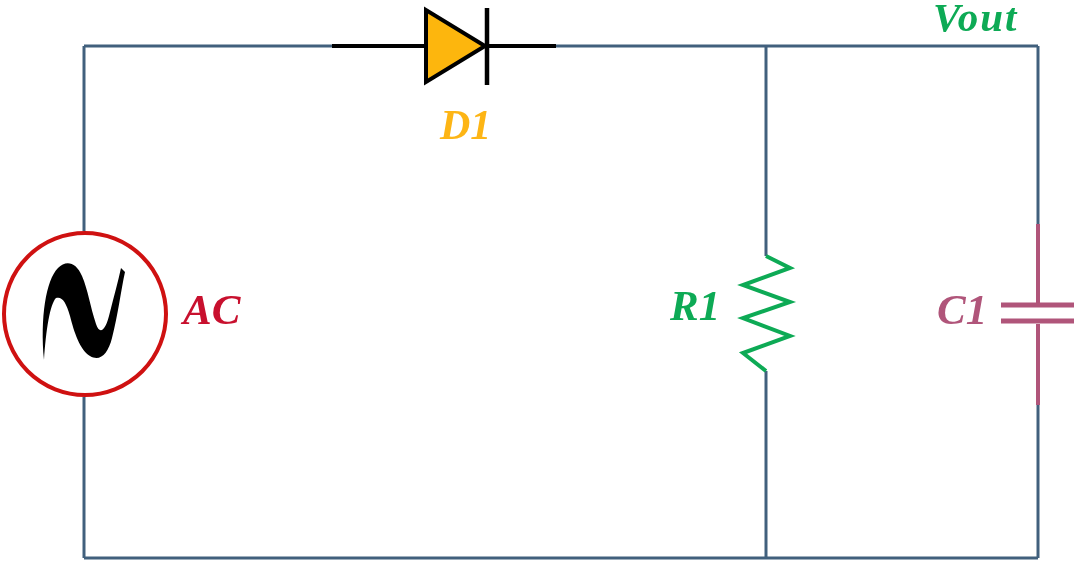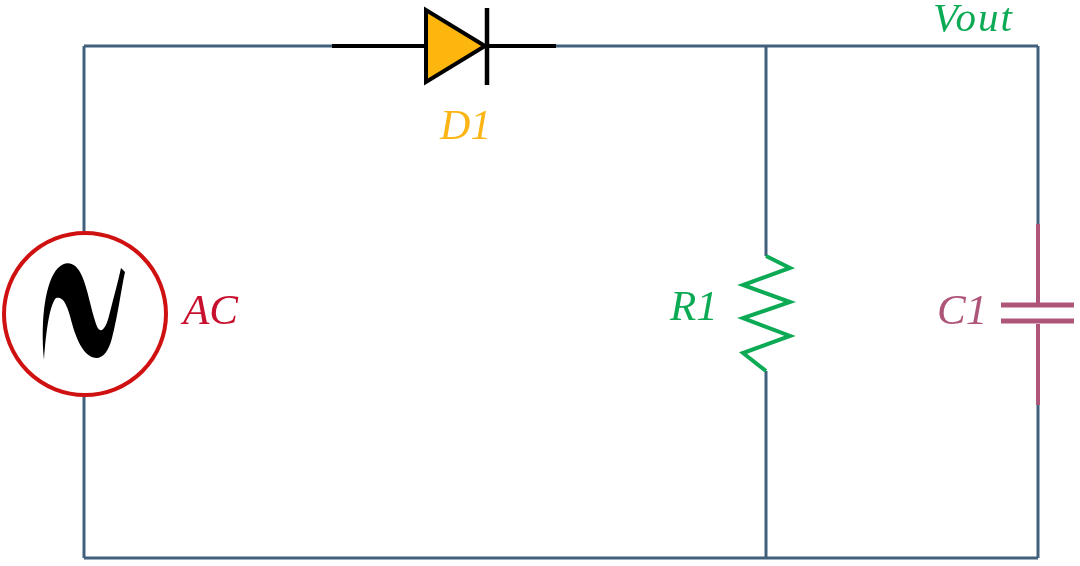--- a/index.html
+++ b/index.html
@@ -7,20 +7,21 @@
     padding: 0;
     background: #ffffff;
     font-family: "Liberation Serif", serif;
   }
   .canvas {
     position: relative;
     width: 1080px;
     height: 566px;
     background: #ffffff;
     overflow: hidden;
+    font-weight: bold;
   }
   svg.circuit {
     position: absolute;
     left: 0;
     top: 0;
   }
   
   .wire          { stroke: var(--wire, #41607d); stroke-width: 3; fill: none; }
   .blacklead     { stroke: var(--component-outline, #000); stroke-width: 4; fill: none; }
   .diode-tri     { fill: var(--diode-fill, #fdb60d); stroke: var(--component-outline, #000); stroke-width: 4; stroke-linejoin: miter; }

